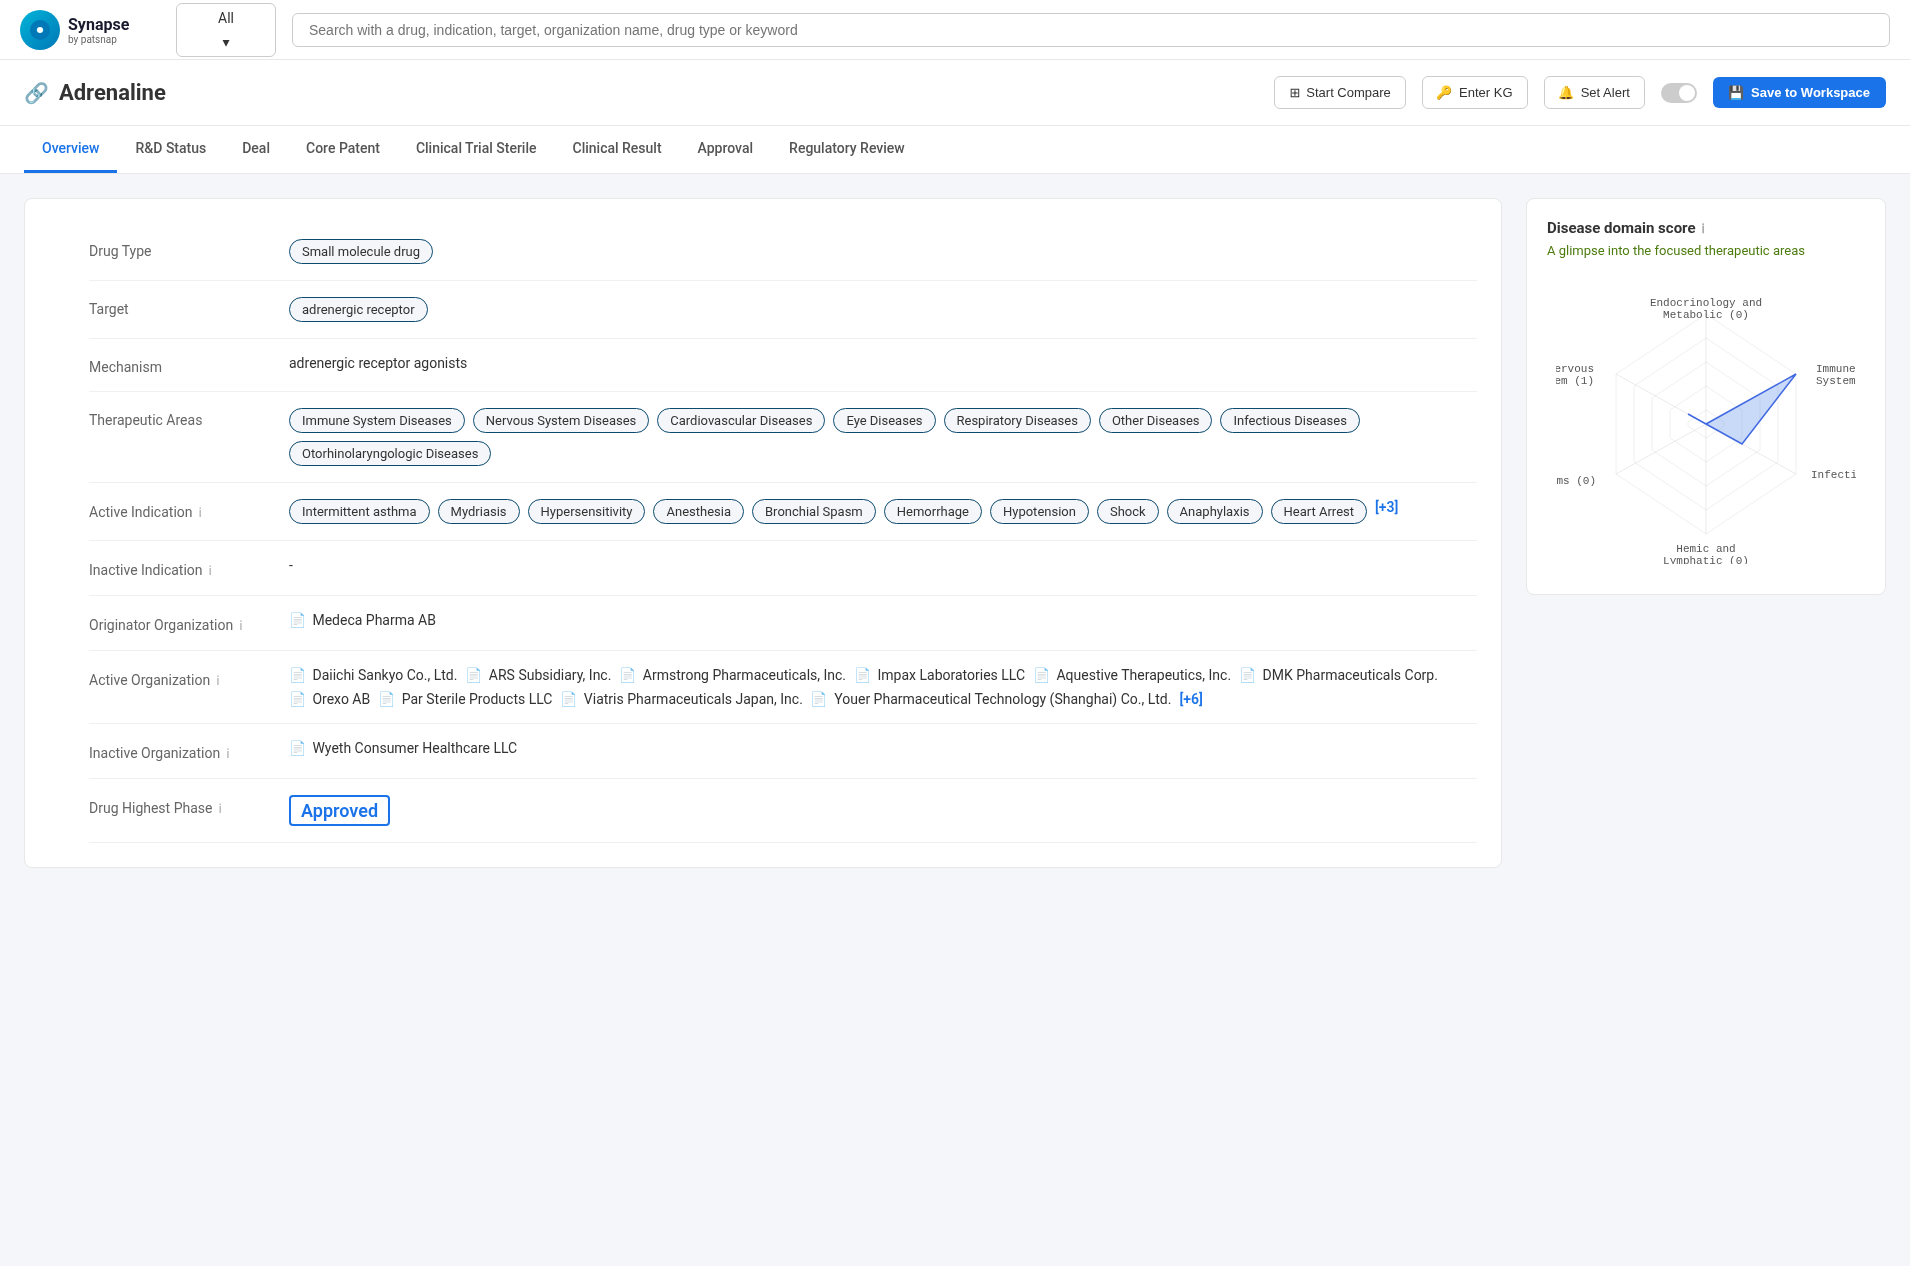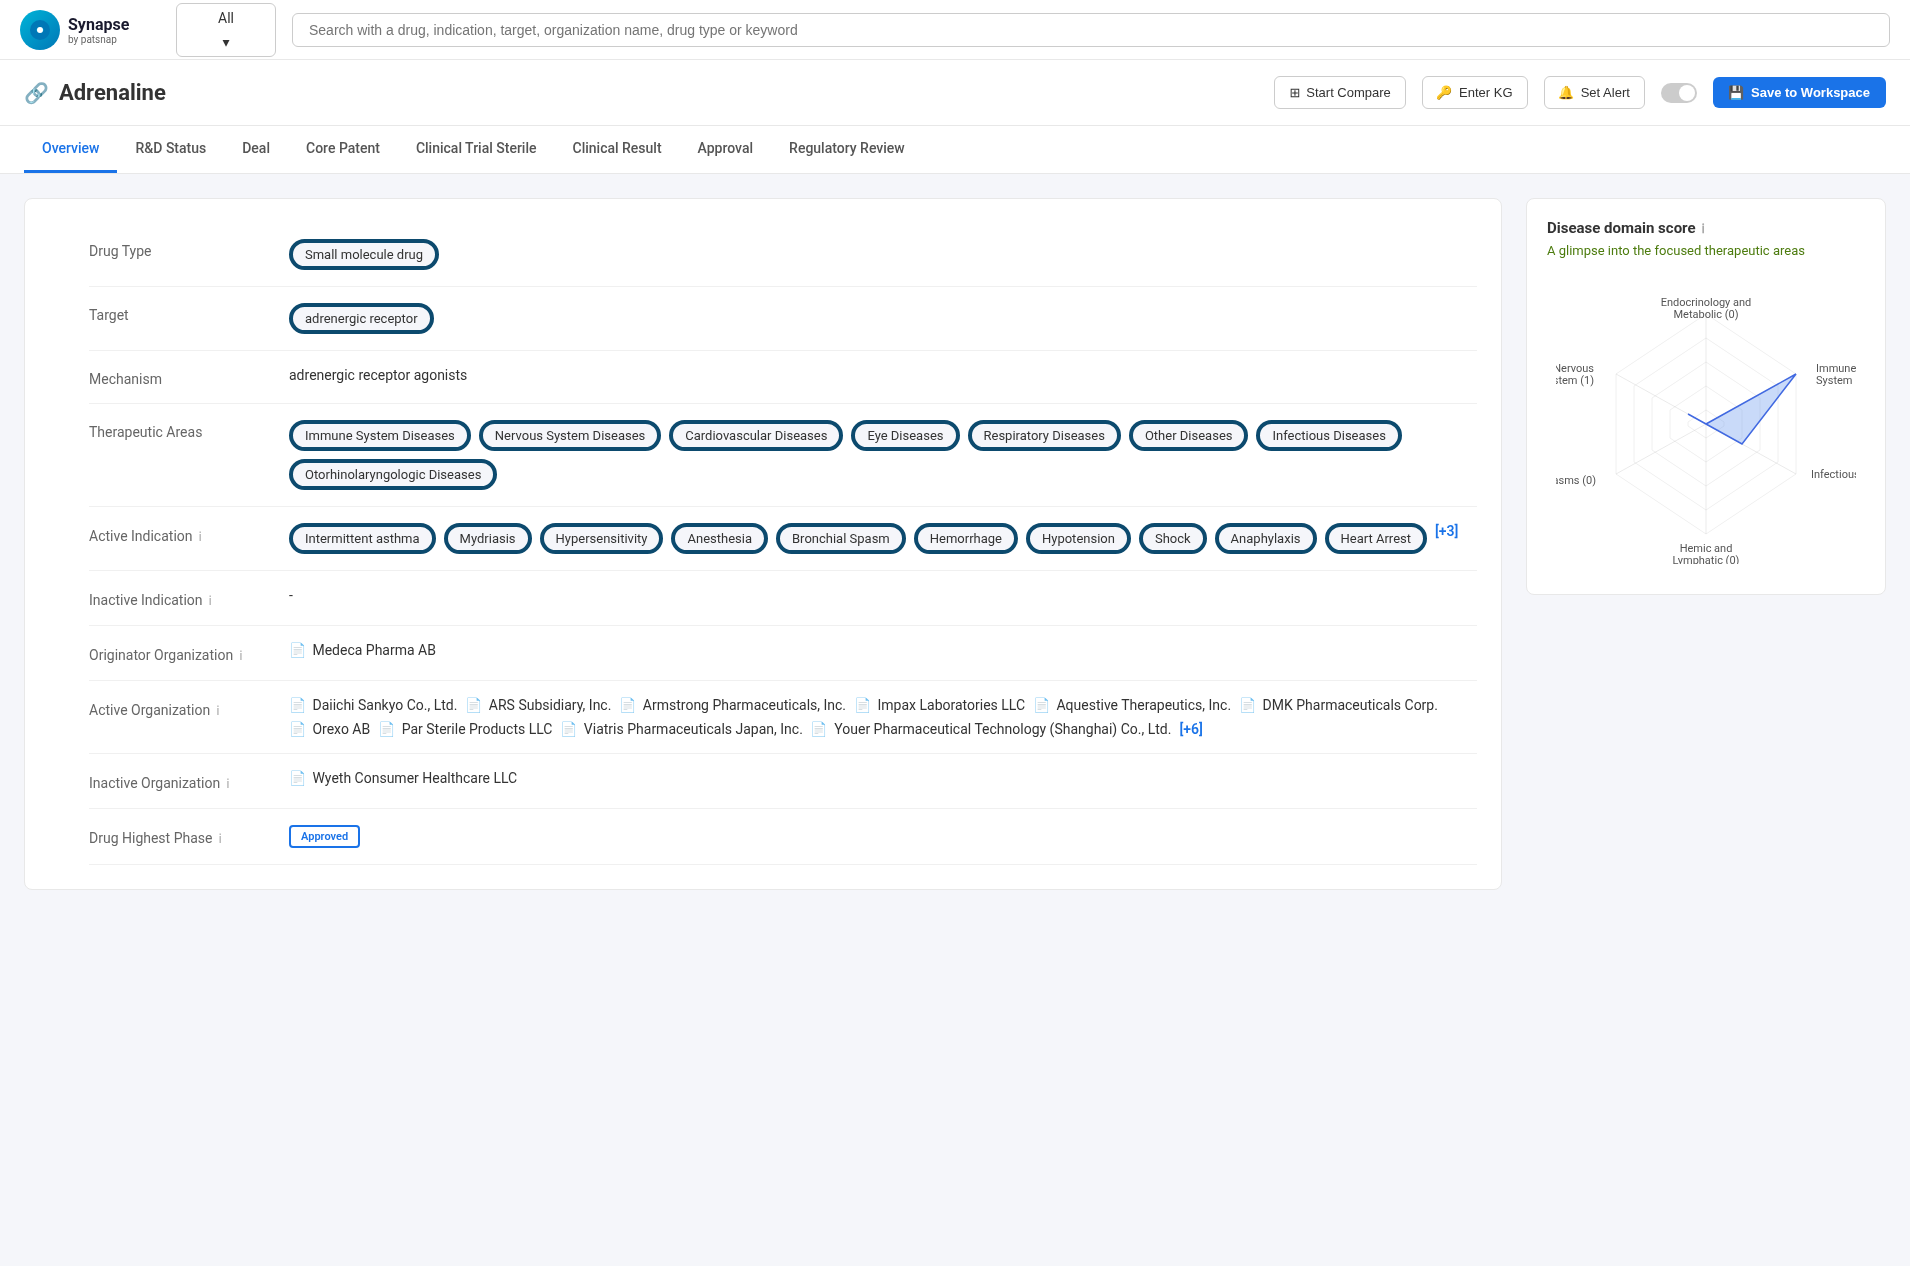--- a/index.html
+++ b/index.html
@@ -74,39 +74,39 @@
     .info-label {
       width: 200px; min-width: 200px; color: #666; font-size: 14px; padding-top: 4px;
       display: flex; align-items: center; gap: 6px;
     }
     .info-icon { color: #aaa; font-size: 13px; cursor: pointer; }
     .info-value { flex: 1; display: flex; flex-wrap: wrap; gap: 8px; align-items: flex-start; }
 
     
     .tag {
       display: inline-flex; align-items: center; padding: 4px 12px;
-      background: #f5f6fa; border: 4px solid #0c4a6e; border-radius: 16px;
+      background: #f5f6fa; border: 1px solid #0c4a6e; border-radius: 16px;
       font-size: 13px; color: #333;
     }
     .tag-link { color: #1a73e8; font-weight: 600; cursor: pointer; }
     .tag-approved {
       color: #1a73e8; border: 2px solid #1a73e8; border-radius: 4px;
-      padding: 3px 10px; font-size: 11px; font-weight: 600;
+      padding: 3px 10px; font-size: 18px; font-weight: 600;
     }
 
     
     .disease-card {
       background: #fff; border: 1px solid #e8e8e8; border-radius: 8px;
       padding: 20px;
     }
     .disease-card-title { font-size: 15px; font-weight: 700; display: flex; align-items: center; gap: 6px; }
     .disease-card-subtitle { font-size: 13px; color: #4d7c0f; margin-top: 6px; margin-bottom: 16px; }
 
     
-    .radar-container { display: flex; justify-content: center; align-items: center; position: relative; width: 100%; height: 300px; }
+    .radar-container { display: flex; justify-content: center; align-items: center; position: relative; width: 100%; height: 300px; font-family: Liberation Mono, monospace; }
 
     
     .org-item { display: flex; align-items: center; gap: 6px; }
   </style>
 </head>
 <body>
 
 <div class="navbar">
   <div class="logo-area">
     <div class="logo-circle">

